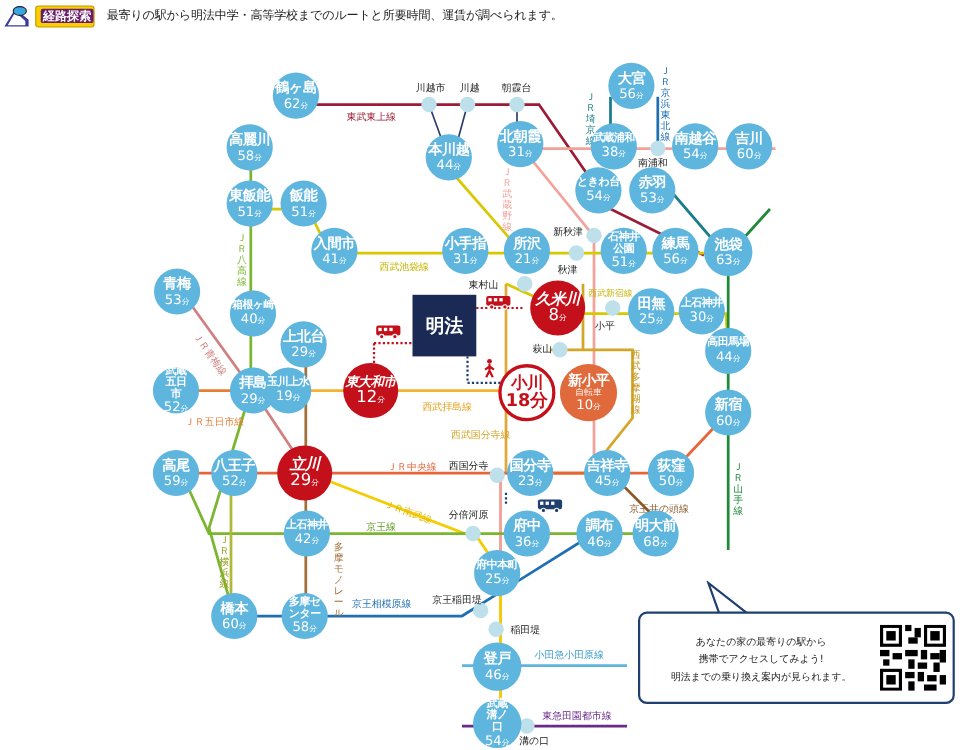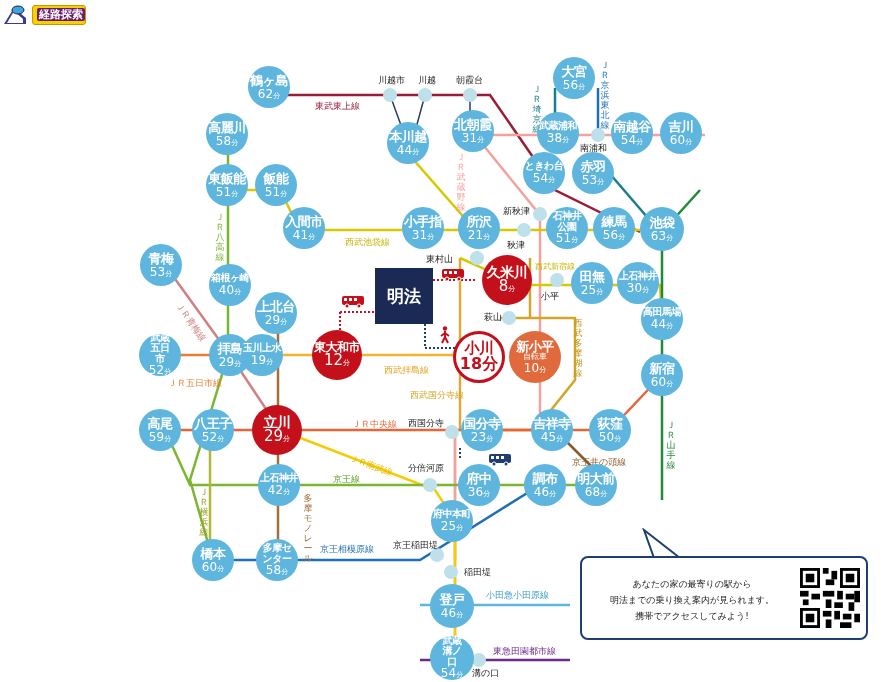--- a/index.html
+++ b/index.html
@@ -10,21 +10,21 @@
   .logo-badge{position:absolute;left:30px;top:3px;width:52px;height:18px;background:#f8d000;border:1px solid #c89600;border-radius:3px;color:#fff;font-size:11px;font-weight:bold;line-height:18px;text-align:right;}
   .logo-badge span{background:#6a1d6a;padding:0 2px;border-radius:2px;}
   .intro{position:absolute;left:97px;top:6px;font-size:11px;color:#222;white-space:nowrap;letter-spacing:-0.2px;}
   svg.map{position:absolute;left:0;top:0;}
   .st{position:absolute;border-radius:50%;background:#5eb5de;color:#fff;text-align:center;display:flex;flex-direction:column;align-items:center;justify-content:center;line-height:1.05;}
   .st .n{font-size:13px;font-weight:bold;letter-spacing:-0.5px;white-space:nowrap;}
   .st .n.sm{font-size:10px;}
   .st .t{font-size:12px;}
   .st .t small{font-size:7px;}
   .st.red{background:#c4101a;}
-  .st.red .n{font-size:14px;}
+  .st.red .n{font-size:14px;font-style:italic;}
   .st.red .t{font-size:15px;}
   .st.orange{background:#e06a3c;}
   .st.ring{background:#fff;border:3px solid #c4101a;color:#c4101a;box-sizing:border-box;}
   .st.ring .n{font-size:15px;}
   .st.ring .t{font-size:16px;font-weight:bold;}
   .dot{position:absolute;width:14px;height:14px;border-radius:50%;background:#bde0ea;}
   .lbl{position:absolute;font-size:9px;white-space:nowrap;color:#222;}
   .vlbl{position:absolute;font-size:9px;width:10px;line-height:10px;text-align:center;word-break:break-all;}
   .school{position:absolute;left:375px;top:268px;width:58px;height:56px;background:#1b2a55;color:#fff;font-size:17px;font-weight:bold;display:flex;align-items:center;justify-content:center;}
   .balloon{position:absolute;left:580px;top:556px;width:288px;height:84px;border:2px solid #1f3f70;border-radius:8px;background:#fff;box-sizing:border-box;padding-left:40px;}
@@ -36,20 +36,21 @@
 
 <div class="header">
   <div class="logo">
     <svg class="logo-icon" viewBox="0 0 26 22">
       <path d="M2 20 L12 4 L24 14 L24 20 Z" fill="#3a3a9a"></path>
       <path d="M5 19 L12 7 L21 15 L21 19 Z" fill="#fff"></path>
       <ellipse cx="16" cy="6" rx="6" ry="4" fill="#3aa6e0" stroke="#223" stroke-width="1"></ellipse>
     </svg>
     <div class="logo-badge"><span>経路探索</span></div>
   </div>
+  <div class="intro">最寄りの駅から明法中学・高等学校までのルートと所要時間、運賃が調べられます。</div>
 </div>
 
 <svg class="map" width="885" height="682" viewBox="0 0 885 682">
   <g fill="none" stroke-width="2.5">
 
     <path d="M280 95 L490 95 L535 160 L555 190 L640 232" stroke="#9b1c36"></path>
 
     <path d="M475 135 L575 135 L705 135" stroke="#f2a29b"></path>
     <path d="M475 135 L540 215 L540 430 L455 430 L455 660" stroke="#f2a29b"></path>
     <path d="M455 430 L455 560" stroke="#f2a29b"></path>
@@ -381,22 +382,22 @@
     <span class="n sm" style="white-space:normal;width:28px">武蔵溝ノ口</span>
     <span class="t"><span>54</span><small>分</small></span>
   </div>
 
 <svg style="position:absolute;left:640px;top:528px" width="50" height="32" viewBox="0 0 50 32">
     <path d="M14 30 L4 2 L40 30" fill="#fff" stroke="#1f3f70" stroke-width="2"></path>
   </svg>
 <div class="balloon">
   <div class="balloon-text">
     <div>あなたの家の最寄りの駅から</div>
+    <div>携帯でアクセスしてみよう!</div>
     <div>明法までの乗り換え案内が見られます。</div>
-    <div>携帯でアクセスしてみよう!</div>
   </div>
   <svg class="qr" viewBox="0 0 21 21">
     <rect width="21" height="21" fill="#fff"></rect>
     <g fill="#000">
       <rect x="0" y="0" width="7" height="7"></rect>
         <rect x="1" y="1" width="5" height="5" fill="#fff"></rect>
         <rect x="2" y="2" width="3" height="3"></rect>
       <rect x="14" y="0" width="7" height="7"></rect>
         <rect x="15" y="1" width="5" height="5" fill="#fff"></rect>
         <rect x="16" y="2" width="3" height="3"></rect>

